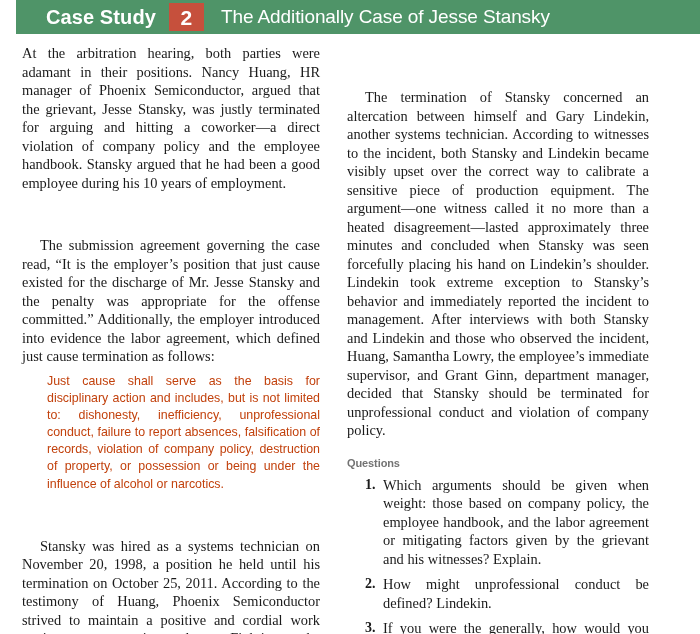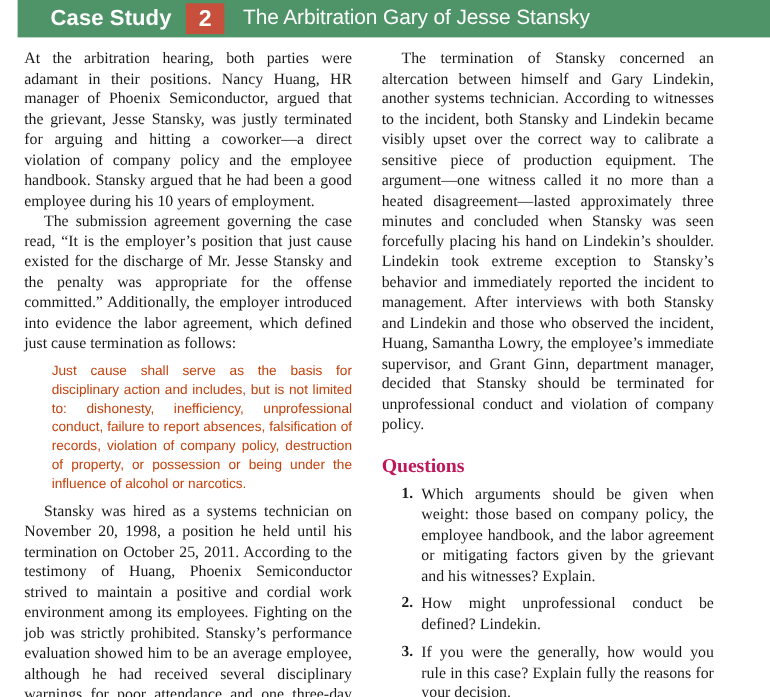--- a/index.html
+++ b/index.html
@@ -86,40 +86,40 @@
 
   p.body-text {
     margin: 0;
     font-size: 14.4px;
     line-height: 1.285;
     text-align: justify;
     text-justify: inter-word;
     hyphens: auto;
     -webkit-hyphens: auto;
   }
-  p.body-text.indent { text-indent: 1.25em; }
+  p.body-text.indent { text-indent: 1.25em; margin-top: 44px; }
 
   .blockquote {
     margin: 7px 0 7px 0;
     padding-left: 25px;
     font-family: "Liberation Sans", sans-serif;
     font-size: 12.4px;
     line-height: 1.385;
     text-align: justify;
     hyphens: auto;
     -webkit-hyphens: auto;
     color: #c2410c;
   }
 
   
   .questions-heading {
-    font-family: Liberation Serif, serif;
+    font-family: Liberation Sans, sans-serif;
     font-weight: bold;
-    font-size: 18px;
-    color: #be185d;
+    font-size: 11px;
+    color: #737373;
     margin: 17px 0 7px 0;
     letter-spacing: -0.1px;
   }
   ol.questions {
     margin: 0;
     padding: 0;
     list-style: none;
     counter-reset: qnum;
   }
   ol.questions > li {
@@ -143,21 +143,21 @@
   }
 </style>
 </head>
 <body>
 
 <div class="header-bar">
   <div class="header-label">Case Study</div>
   <div class="header-number-box">
     <span class="header-number">2</span>
   </div>
-  <div class="header-title">The Arbitration Gary of Jesse Stansky</div>
+  <div class="header-title">The Additionally Case of Jesse Stansky</div>
 </div>
 
 <div class="columns">
 
   <div class="col col-left">
     <p class="body-text">At the arbitration hearing, both parties were adamant in their positions. Nancy Huang, HR manager of Phoenix Semiconductor, argued that the grievant, Jesse Stansky, was justly terminated for arguing and hitting a coworker—a direct violation of company policy and the employee handbook. Stansky argued that he had been a good employee during his 10 years of employment.</p>
     <p class="body-text indent">The submission agreement governing the case read, “It is the employer’s position that just cause existed for the discharge of Mr. Jesse Stansky and the penalty was appropriate for the offense committed.” Additionally, the employer introduced into evidence the labor agreement, which defined just cause termination as follows:</p>
     <div class="blockquote">Just cause shall serve as the basis for disciplinary action and includes, but is not limited to: dishonesty, inefficiency, unprofessional conduct, failure to report absences, falsification of records, violation of company policy, destruction of property, or possession or being under the influence of alcohol or narcotics.</div>
     <p class="body-text indent">Stansky was hired as a systems technician on November 20, 1998, a position he held until his termination on October 25, 2011. According to the testimony of Huang, Phoenix Semiconductor strived to maintain a positive and cordial work environment among its employees. Fighting on the job was strictly prohibited. Stansky’s performance evaluation showed him to be an average employee, although he had received several disciplinary warnings for poor attendance and one three-day suspension for a “systems control error.” Stansky was generally liked by his coworkers, and several testified on his behalf at the arbitration hearing.</p>
   </div>

